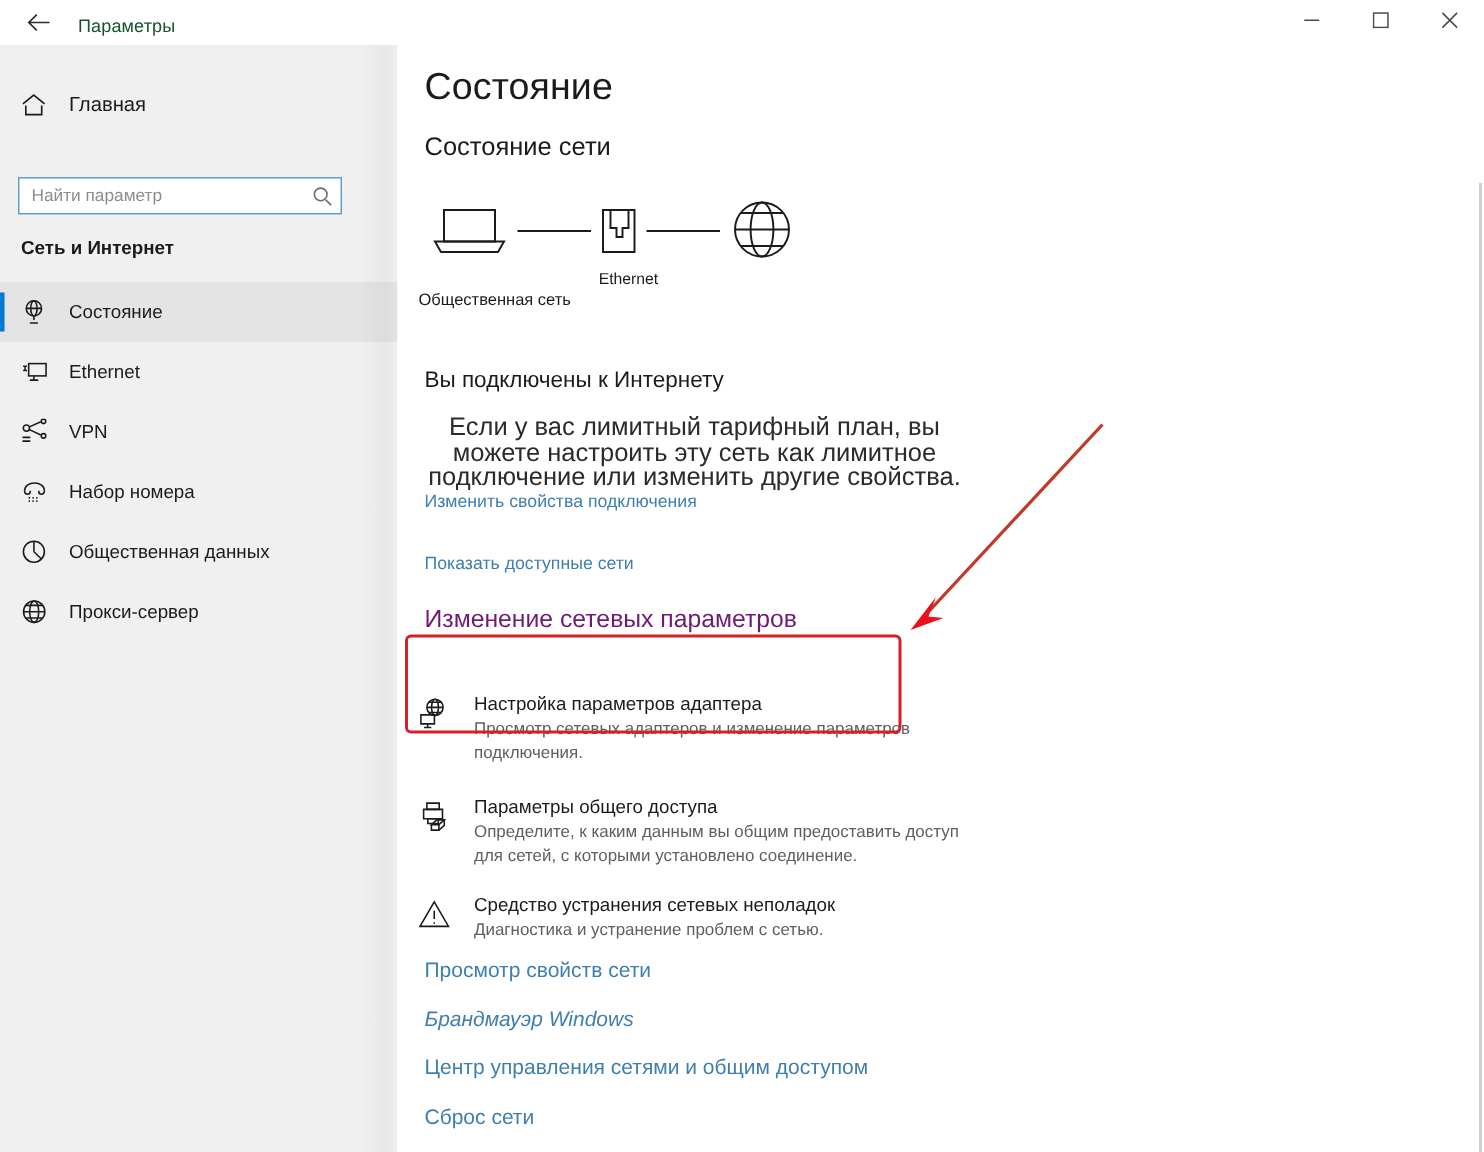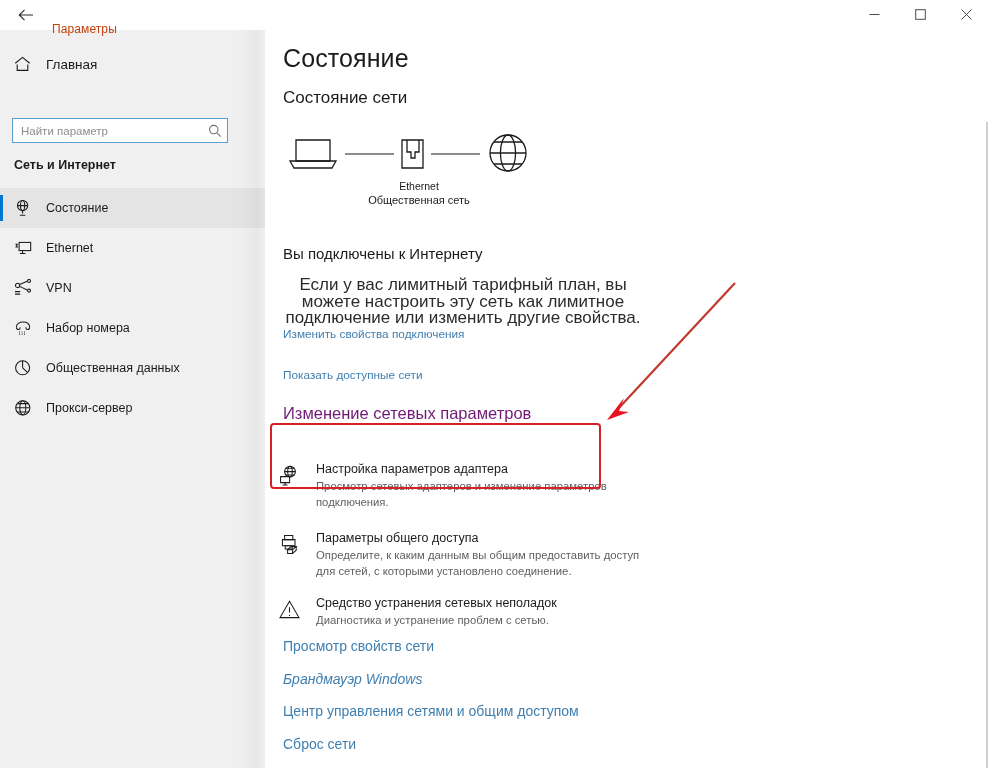--- a/index.html
+++ b/index.html
@@ -24,22 +24,22 @@
     z-index: 30;
   }
   .back-btn {
     position: absolute; left: 8px; top: 2px;
     width: 36px; height: 26px;
     display: flex; align-items: center; justify-content: center;
     color: #2b2b2b;
   }
   .back-btn svg { display: block; }
   .win-title {
-    position: absolute; left: 52px; top: 22px;
-    font-size: 12px; color: #c2410c; letter-spacing: .1px;
+    position: absolute; left: 52px; top: 10px;
+    font-size: 12px; color: #14532d; letter-spacing: .1px;
   }
   .wincontrols {
     position: absolute; right: 0; top: 0;
     display: flex; height: 30px;
   }
   .wc {
     width: 46px; height: 30px;
     display: flex; align-items: center; justify-content: center;
     color: #4a4a4a;
   }
@@ -51,23 +51,23 @@
     background: #f0f0f0;
   }
   .sidebar::after {
     content: "";
     position: absolute; right: 0; top: 0;
     width: 28px; height: 100%;
     background: linear-gradient(to right, rgba(0,0,0,0) 0%, rgba(0,0,0,0.035) 72%, rgba(0,0,0,0.005) 100%);
     pointer-events: none;
   }
   .home-row {
-    position: absolute; left: 0; top: 17px;
+    position: absolute; left: 0; top: 32px;
     width: 265px; height: 34px;
-    display: flex; align-items: center;
+    display: flex; align-items: flex-start;
     padding-left: 14px;
   }
   .home-row .ico { width: 26px; display: flex; align-items: center; color: #1b1b1b; }
   .home-row .lbl { font-size: 13.5px; color: #1b1b1b; margin-left: 6px; }
 
   .searchbox {
     position: absolute; left: 12px; top: 88px;
     width: 216px; height: 25px;
     background: #ffffff;
     border: 1px solid #5a9fd4;
@@ -123,21 +123,21 @@
   }
 
   
   .netdiag { position: absolute; left: 14px; top: 100px; width: 280px; height: 90px; }
   .netdiag .lbl1 {
     position: absolute; left: 0; top: 50px; width: 280px;
     text-align: center; font-size: 10.5px; color: #1b1b1b;
   }
   .netdiag .lbl2 {
     position: absolute; left: 0; top: 64px; width: 280px;
-    text-align: center; font-size: 11px; color: #1b1b1b;
+    font-size: 11px; color: #1b1b1b;
   }
 
   .lead {
     position: absolute; left: 18px; top: 215px;
     font-size: 15px; color: #1b1b1b;
   }
   .lead-body {
     position: absolute; left: 18px; top: 247px; width: 360px;
     font-size: 17px; line-height: 16.5px; color: #2b2b2b; text-align: center;
   }

